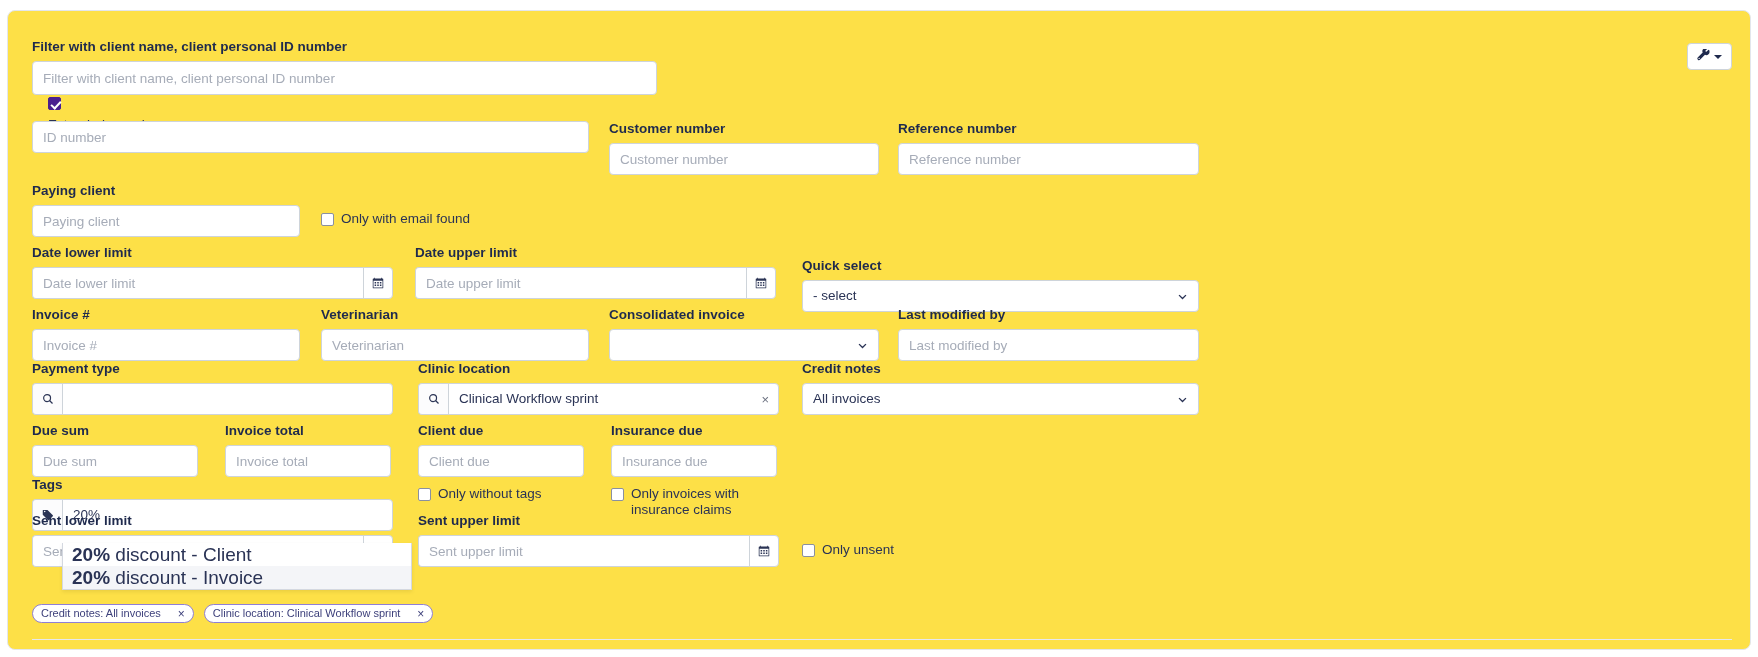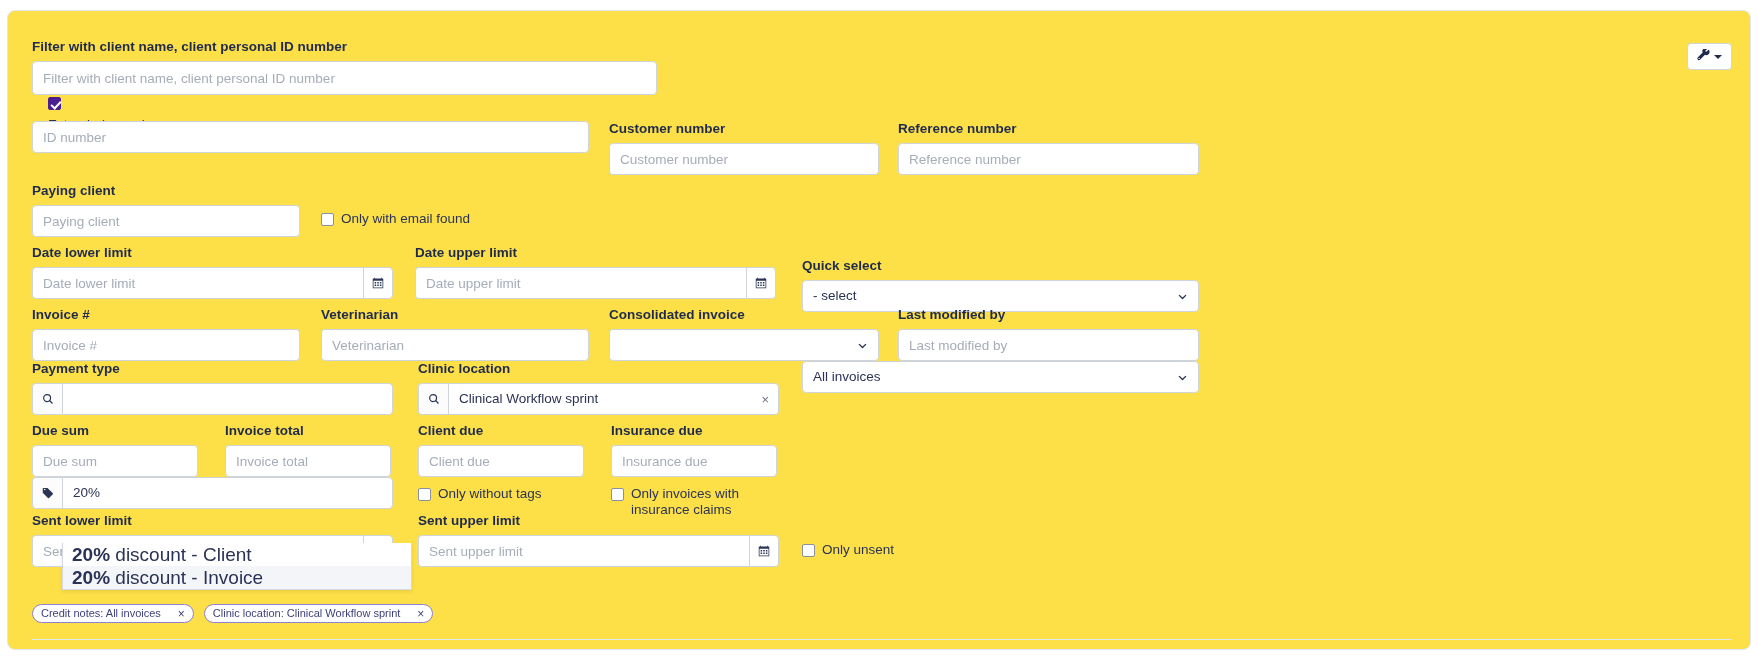--- a/index.html
+++ b/index.html
@@ -312,20 +312,21 @@
         <svg width="12" height="12" viewBox="0 0 16 16" fill="none" stroke="#2b3455" stroke-width="1.6">
           <circle cx="6.8" cy="6.8" r="4.6"></circle>
                 <path d="M10.3 10.3L14 14"></path>
         </svg>
       </div>
       <div class="ctl">Clinical Workflow sprint</div>
       <span class="clear-x">×</span>
     </div>
   </div>
   <div class="f" style="left:770px; top:330px; width:397px;">
+    <label class="lbl">Credit notes</label>
     <div class="selwrap">
       <div class="ctl">All invoices</div>
       <span class="chev">
         <svg width="11" height="11" viewBox="0 0 16 16" fill="none" stroke="#2a3355" stroke-width="2">
                 <path d="M3 6l5 5 5-5"></path>
               </svg>
       </span>
     </div>
   </div>
 
@@ -340,20 +341,21 @@
   <div class="f" style="left:386px; top:392px; width:166px;">
     <label class="lbl">Client due</label>
     <input class="ctl" value="" placeholder="Client due" style="">
   </div>
   <div class="f" style="left:579px; top:392px; width:166px;">
     <label class="lbl">Insurance due</label>
     <input class="ctl" value="" placeholder="Insurance due" style="">
   </div>
 
   <div class="f" style="left:0; top:446px; width:361px;">
+    <label class="lbl">Tags</label>
     <div class="grp pre">
       <div class="pre-btn">
         <svg width="12" height="12" viewBox="0 0 16 16" fill="#2b3455">
           <path d="M1 1.8v5.5c0 .3.1.5.3.7l6.7 6.7c.4.4 1 .4 1.4 0l5-5c.4-.4.4-1 0-1.4L7.7 1.6a1 1 0 0 0-.7-.3H1.8a.8.8 0 0 0-.8.5zm2.6 2.6a1 1 0 1 1 0-2 1 1 0 0 1 0 2z"></path>
         </svg>
       </div>
       <div class="ctl">20%</div>
     </div>
   </div>
   <div class="f cbrow" style="left:386px; top:455px;">

